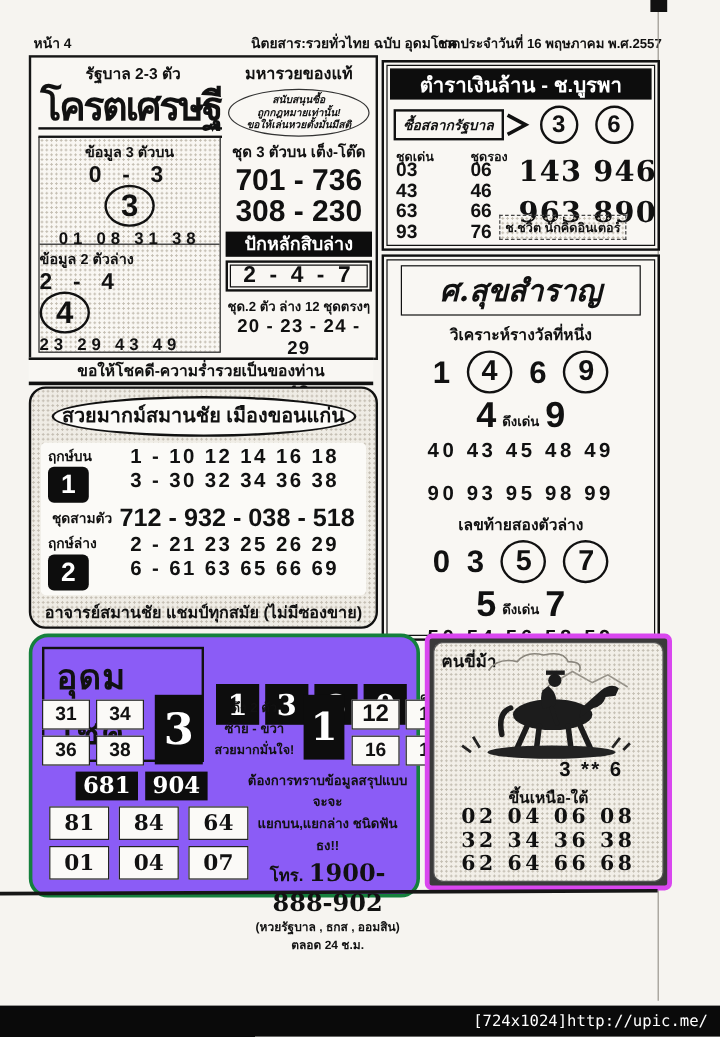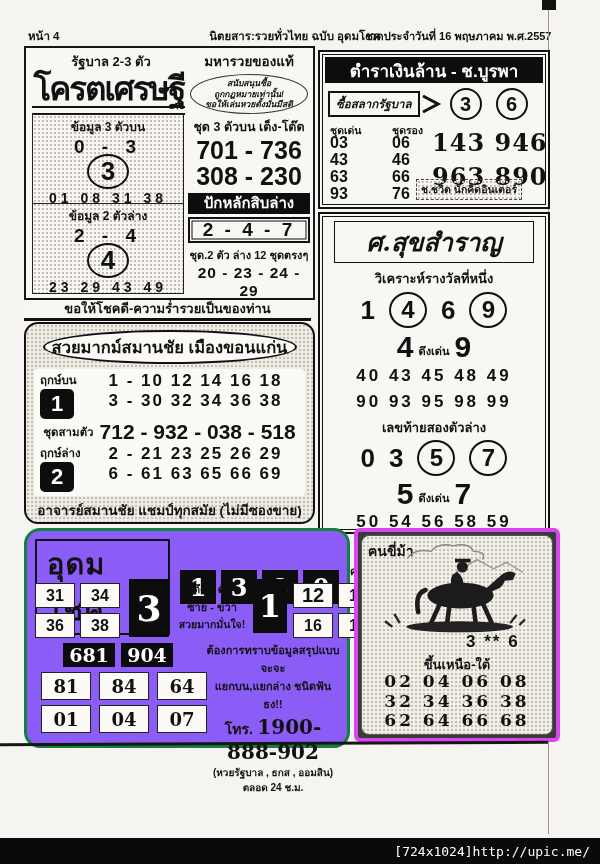--- a/index.html
+++ b/index.html
@@ -38,21 +38,21 @@
     <div class="abs" style="left:2px;top:14px;width:162px;font-size:33px;font-weight:900;letter-spacing:-2px;text-align:center;">โครตเศรษฐี</div>
     <div class="abs dblline" style="left:6px;top:58px;width:153px;"></div>
 
     <div class="abs dots" style="left:6px;top:66px;width:150px;height:178px;border:1.8px solid #222;">
       <div style="height:88px;border-bottom:1.8px solid #222;display:flex;flex-direction:column;align-items:center;">
         <div class="b" style="font-size:12px;margin-top:2px;">ข้อมูล 3 ตัวบน</div>
         <div class="xb" style="font-size:19px;line-height:1;margin-top:1px;letter-spacing:6px;">0 - 3</div>
         <span class="circ" style="width:38px;height:34px;font-size:26px;margin-top:-2px;background:transparent;">3</span>
         <div class="xb" style="font-size:14px;letter-spacing:4px;margin-top:1px;">01 08 31 38</div>
       </div>
-      <div style="height:86px;display:flex;flex-direction:column;align-items:center;">
+      <div style="height:86px;display:flex;flex-direction:column;">
         <div class="b" style="font-size:12px;margin-top:2px;">ข้อมูล 2 ตัวล่าง</div>
         <div class="xb" style="font-size:19px;line-height:1;margin-top:1px;letter-spacing:6px;">2 - 4</div>
         <span class="circ" style="width:38px;height:34px;font-size:26px;margin-top:-2px;">4</span>
         <div class="xb" style="font-size:14px;letter-spacing:4px;margin-top:1px;">23 29 43 49</div>
       </div>
     </div>
 
     <div class="abs" style="left:162px;top:2px;width:122px;">
       <div class="xb ctr" style="font-size:13.5px;">มหารวยของแท้</div>
       <div class="ctr" style="margin:2px auto 0;width:116px;height:38px;border:1.5px solid #333;border-radius:50%;display:flex;flex-direction:column;justify-content:center;">
@@ -111,21 +111,21 @@
       <span class="circ" style="width:34px;height:32px;font-size:24px;">4</span>
       <span class="xb" style="font-size:26px;">6</span>
       <span class="circ" style="width:34px;height:32px;font-size:24px;">9</span>
     </div>
     <div style="display:flex;justify-content:center;align-items:center;gap:5px;margin-top:2px;">
       <span style="font-size:30px;font-weight:900;">4</span>
       <span class="b" style="font-size:11px;margin-top:8px;">ดึงเด่น</span>
       <span style="font-size:30px;font-weight:900;">9</span>
     </div>
     <div class="ctr numline" style="font-size:17px;letter-spacing:3px;margin-top:2px;">40 43 45 48 49</div>
-    <div class="ctr numline" style="font-size:17px;letter-spacing:3px;margin-top:6px;">90 93 95 98 99</div>
+    <div class="ctr numline" style="font-size:17px;letter-spacing:3px;margin-top:16px;">90 93 95 98 99</div>
     <div class="b ctr" style="font-size:13px;margin-top:5px;">เลขท้ายสองตัวล่าง</div>
     <div style="display:flex;justify-content:center;align-items:center;gap:14px;margin-top:2px;">
       <span class="xb" style="font-size:26px;">0</span>
       <span class="xb" style="font-size:26px;">3</span>
       <span class="circ" style="width:34px;height:32px;font-size:24px;">5</span>
       <span class="circ" style="width:34px;height:32px;font-size:24px;">7</span>
     </div>
     <div style="display:flex;justify-content:center;align-items:center;gap:5px;margin-top:1px;">
       <span style="font-size:30px;font-weight:900;">5</span>
       <span class="b" style="font-size:11px;margin-top:8px;">ดึงเด่น</span>

